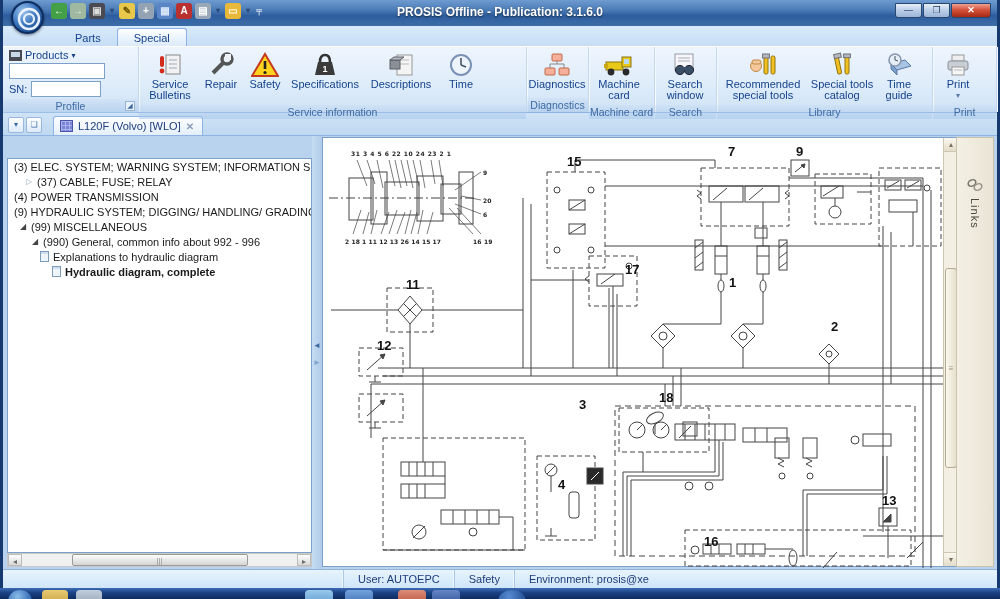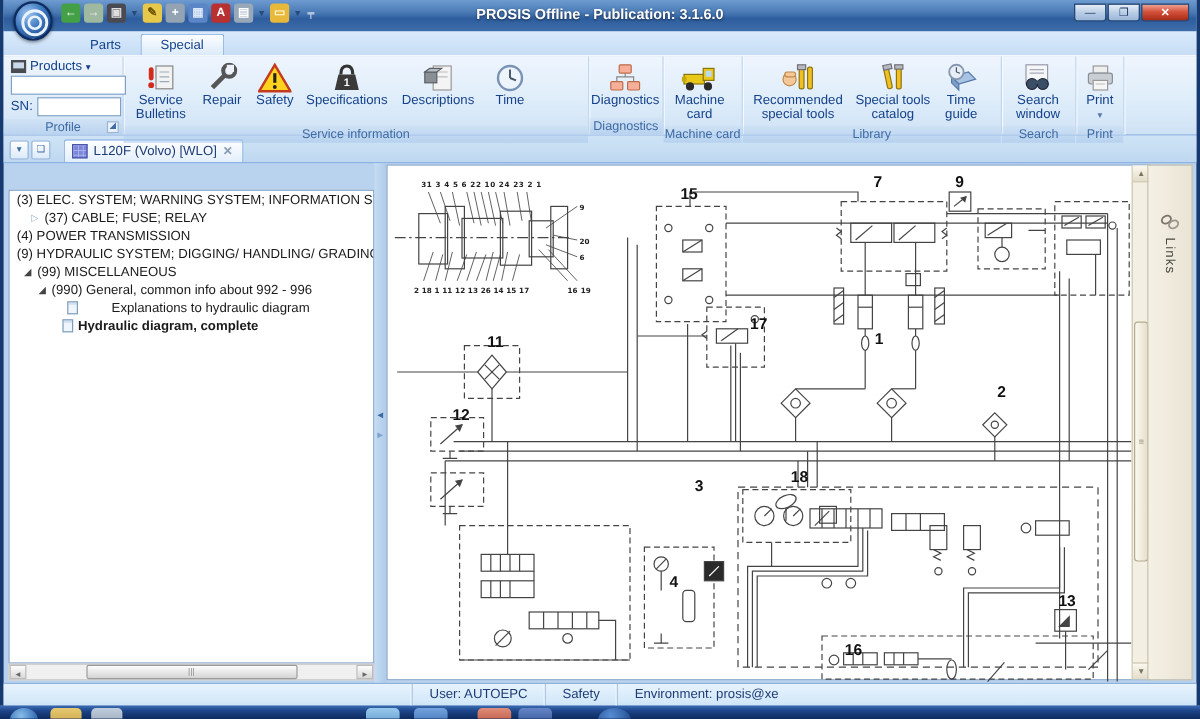--- a/index.html
+++ b/index.html
@@ -146,21 +146,21 @@
     </div>
   </div>
 
   <div class="tabrow">
     <div class="rtab">Parts</div>
     <div class="rtab active">Special</div>
   </div>
 
   <div class="ribbon">
 
-    <div class="rgroup" style="width:100px">
+    <div class="rgroup" style="width:136px">
       <div class="profile-body">
         <div class="products-btn">
           <svg width="13" height="11">
                 <rect x="0" y="0" width="13" height="11" fill="#4a4a52"></rect>
                 <rect x="2" y="2" width="9" height="5" fill="#c8d8e8"></rect>
               </svg>
           <span>Products</span>
           <span style="font-size:8px">▾</span>
         </div>
         <div class="pfield"></div>
@@ -274,81 +274,81 @@
                   <circle cx="22" cy="20" r="3.4" fill="#2a2a2a"></circle>
                   <rect x="0" y="12" width="4" height="4" fill="#c8a810"></rect>
                 </svg>
           </span>
           <span>Machine card</span>
         </div>
       </div>
       <div class="rglabel">Machine card</div>
     </div>
 
-    <div class="rgroup" style="width:216px">
-      <div class="rbuttons">
-        <div class="rbtn wide" style="width:88px">
-          <span class="ric">
-            <svg width="30" height="26">
-                  <circle cx="8" cy="14" r="5.5" fill="#f4c89a" stroke="#c08a4a"></circle>
-                  <rect x="4" y="8" width="9" height="4" rx="2" fill="#f4c89a" stroke="#c08a4a"></rect>
-                  <rect x="16" y="4" width="4" height="18" rx="1.6" fill="#f0c020" stroke="#907410"></rect>
-                  <rect x="23" y="4" width="4" height="18" rx="1.6" fill="#f0c020" stroke="#907410"></rect>
-                  <rect x="14.6" y="2" width="6.8" height="4" fill="#b8b8c0" stroke="#707078"></rect>
-                </svg>
-          </span>
-          <span>Recommended special tools</span>
-        </div>
-        <div class="rbtn wide" style="width:70px">
-          <span class="ric">
-            <svg width="28" height="26">
-                  <rect x="8" y="4" width="4" height="18" rx="1.6" fill="#f0c020" stroke="#907410" transform="rotate(-12 10 13)"></rect>
-                  <rect x="17" y="4" width="4" height="18" rx="1.6" fill="#f0c020" stroke="#907410"></rect>
-                  <rect x="6" y="2" width="7" height="4" fill="#b8b8c0" stroke="#707078" transform="rotate(-12 9 4)"></rect>
-                  <rect x="15.6" y="2" width="6.8" height="3.6" fill="#b8b8c0" stroke="#707078"></rect>
-                </svg>
-          </span>
-          <span>Special tools catalog</span>
-        </div>
-        <div class="rbtn narrow">
-          <span class="ric">
-            <svg width="28" height="26">
-                  <polygon points="6,12 20,8 26,14 12,18" fill="#a8c4e4" stroke="#5878a8"></polygon>
-                  <polygon points="6,12 12,18 12,23 6,17" fill="#7ba0cc" stroke="#5878a8"></polygon>
-                  <circle cx="10" cy="8" r="6" fill="#e8eef6" stroke="#8898b0" stroke-width="1.6"></circle>
-                  <line x1="10" y1="8" x2="10" y2="4" stroke="#456"></line>
-                  <line x1="10" y1="8" x2="13" y2="9" stroke="#456"></line>
-                </svg>
-          </span>
-          <span>Time guide</span>
-        </div>
-      </div>
-      <div class="rglabel">Library</div>
-    </div>
-
     <div class="rgroup" style="width:62px">
       <div class="rbuttons">
         <div class="rbtn" style="width:56px">
           <span class="ric">
             <svg width="28" height="26">
                   <rect x="4" y="2" width="18" height="16" fill="#f4f6f8" stroke="#99a"></rect>
                   <line x1="7" y1="6" x2="19" y2="6" stroke="#aab"></line>
                   <line x1="7" y1="9" x2="19" y2="9" stroke="#aab"></line>
                   <circle cx="9" cy="18" r="4.6" fill="#3a4e66" stroke="#223"></circle>
                   <circle cx="18" cy="18" r="4.6" fill="#3a4e66" stroke="#223"></circle>
                   <rect x="11" y="15" width="5" height="3" fill="#3a4e66"></rect>
                 </svg>
           </span>
           <span>Search window</span>
         </div>
       </div>
       <div class="rglabel">Search</div>
     </div>
 
-    <div class="rgroup" style="width:40px">
+    <div class="rgroup" style="width:216px">
+      <div class="rbuttons">
+        <div class="rbtn wide" style="width:88px">
+          <span class="ric">
+            <svg width="30" height="26">
+                  <circle cx="8" cy="14" r="5.5" fill="#f4c89a" stroke="#c08a4a"></circle>
+                  <rect x="4" y="8" width="9" height="4" rx="2" fill="#f4c89a" stroke="#c08a4a"></rect>
+                  <rect x="16" y="4" width="4" height="18" rx="1.6" fill="#f0c020" stroke="#907410"></rect>
+                  <rect x="23" y="4" width="4" height="18" rx="1.6" fill="#f0c020" stroke="#907410"></rect>
+                  <rect x="14.6" y="2" width="6.8" height="4" fill="#b8b8c0" stroke="#707078"></rect>
+                </svg>
+          </span>
+          <span>Recommended special tools</span>
+        </div>
+        <div class="rbtn wide" style="width:70px">
+          <span class="ric">
+            <svg width="28" height="26">
+                  <rect x="8" y="4" width="4" height="18" rx="1.6" fill="#f0c020" stroke="#907410" transform="rotate(-12 10 13)"></rect>
+                  <rect x="17" y="4" width="4" height="18" rx="1.6" fill="#f0c020" stroke="#907410"></rect>
+                  <rect x="6" y="2" width="7" height="4" fill="#b8b8c0" stroke="#707078" transform="rotate(-12 9 4)"></rect>
+                  <rect x="15.6" y="2" width="6.8" height="3.6" fill="#b8b8c0" stroke="#707078"></rect>
+                </svg>
+          </span>
+          <span>Special tools catalog</span>
+        </div>
+        <div class="rbtn narrow">
+          <span class="ric">
+            <svg width="28" height="26">
+                  <polygon points="6,12 20,8 26,14 12,18" fill="#a8c4e4" stroke="#5878a8"></polygon>
+                  <polygon points="6,12 12,18 12,23 6,17" fill="#7ba0cc" stroke="#5878a8"></polygon>
+                  <circle cx="10" cy="8" r="6" fill="#e8eef6" stroke="#8898b0" stroke-width="1.6"></circle>
+                  <line x1="10" y1="8" x2="10" y2="4" stroke="#456"></line>
+                  <line x1="10" y1="8" x2="13" y2="9" stroke="#456"></line>
+                </svg>
+          </span>
+          <span>Time guide</span>
+        </div>
+      </div>
+      <div class="rglabel">Library</div>
+    </div>
+
+    <div class="rgroup" style="width:64px">
       <div class="rbuttons">
         <div class="rbtn" style="width:46px">
           <span class="ric">
             <svg width="26" height="24">
                   <rect x="7" y="2" width="12" height="6" fill="#eee" stroke="#999"></rect>
                   <rect x="3" y="8" width="20" height="9" rx="2" fill="#c9ced4" stroke="#8a9098"></rect>
                   <rect x="7" y="14" width="12" height="8" fill="#f6f6f6" stroke="#999"></rect>
                   <line x1="9" y1="17" x2="17" y2="17" stroke="#bbb"></line>
                 </svg>
           </span>
@@ -390,21 +390,21 @@
               <span class="tl">(9) HYDRAULIC SYSTEM; DIGGING/ HANDLING/  GRADING EQUIPM.; MIS</span>
             </div>
             <div class="trow" style="padding-left: 12px;">
               <span class="exp open">◢</span>
               <span class="tl">(99) MISCELLANEOUS</span>
             </div>
             <div class="trow" style="padding-left: 24px;">
               <span class="exp open">◢</span>
               <span class="tl">(990) General, common info about 992  - 996</span>
             </div>
-            <div class="trow" style="padding-left: 48px; gap: 24px;">
+            <div class="trow" style="padding-left: 32px;">
               <span class="docic"></span>
               <span class="tl">Explanations to hydraulic diagram</span>
             </div>
             <div class="trow" style="padding-left: 44px;">
               <span class="docic"></span>
               <span class="tl b">Hydraulic diagram, complete</span>
             </div>
           </div>
       <div class="hscroll">
         <div class="hs-a">◂</div>

